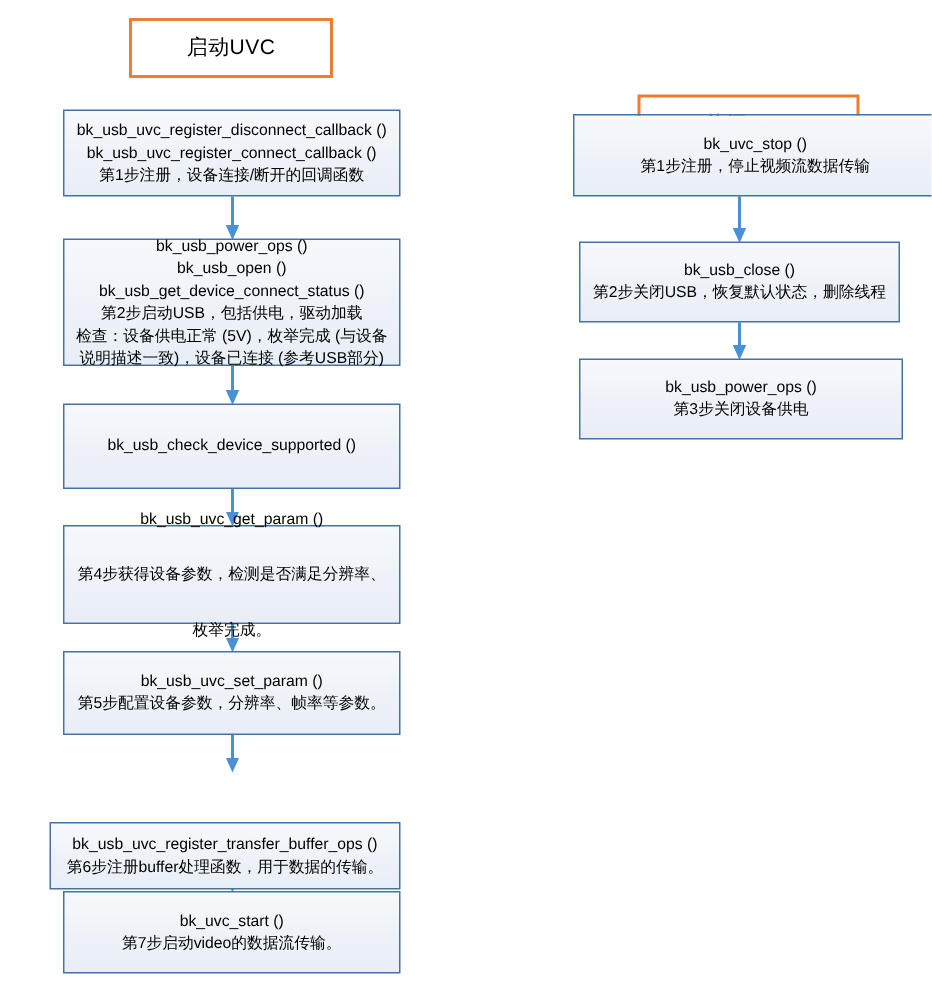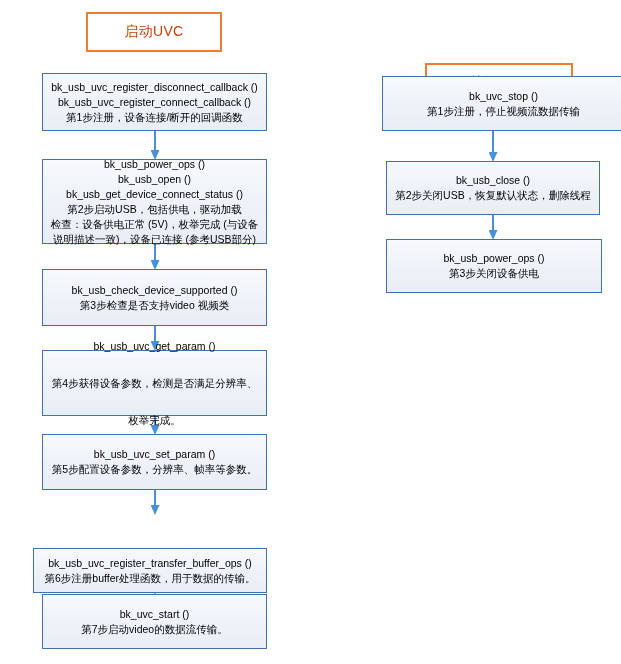--- a/index.html
+++ b/index.html
@@ -26,21 +26,21 @@
 
   
   .title-box {
     position: absolute;
     box-sizing: border-box;
     background: #ffffff;
     border: 2px solid #ED7D31;
     display: flex;
     align-items: center;
     justify-content: center;
-    color: #c2410c;
+    color: #000000;
     font-size: 14px;
     letter-spacing: 0.3px;
     white-space: nowrap;
   }
 
   
   .proc-box {
     position: absolute;
     box-sizing: border-box;
     border: 1px solid #4472A8;
@@ -111,21 +111,20 @@
     <span class="ln">bk_usb_power_ops ()</span>
     <span class="ln">bk_usb_open ()</span>
     <span class="ln">bk_usb_get_device_connect_status ()</span>
     <span class="ln">第2步启动USB，包括供电，驱动加载</span>
     <span class="ln">检查：设备供电正常 (5V)，枚举完成 (与设备</span>
     <span class="ln">说明描述一致)，设备已连接 (参考USB部分)</span>
   </div>
 
   <div class="proc-box" style="left:42px; top:269px; width:225px; height:57px;">
     <span class="ln">bk_usb_check_device_supported ()</span>
-    <span class="ln">第3步检查是否支持video 视频类</span>
   </div>
 
   <div class="proc-box" style="left:42px; top:350px; width:225px; height:66px;gap:22px;">
     <span class="ln">bk_usb_uvc_get_param ()</span>
     <span class="ln">第4步获得设备参数，检测是否满足分辨率、</span>
     <span class="ln">枚举完成。</span>
   </div>
 
   <div class="proc-box" style="left:42px; top:434px; width:225px; height:56px;">
     <span class="ln">bk_usb_uvc_set_param ()</span>

